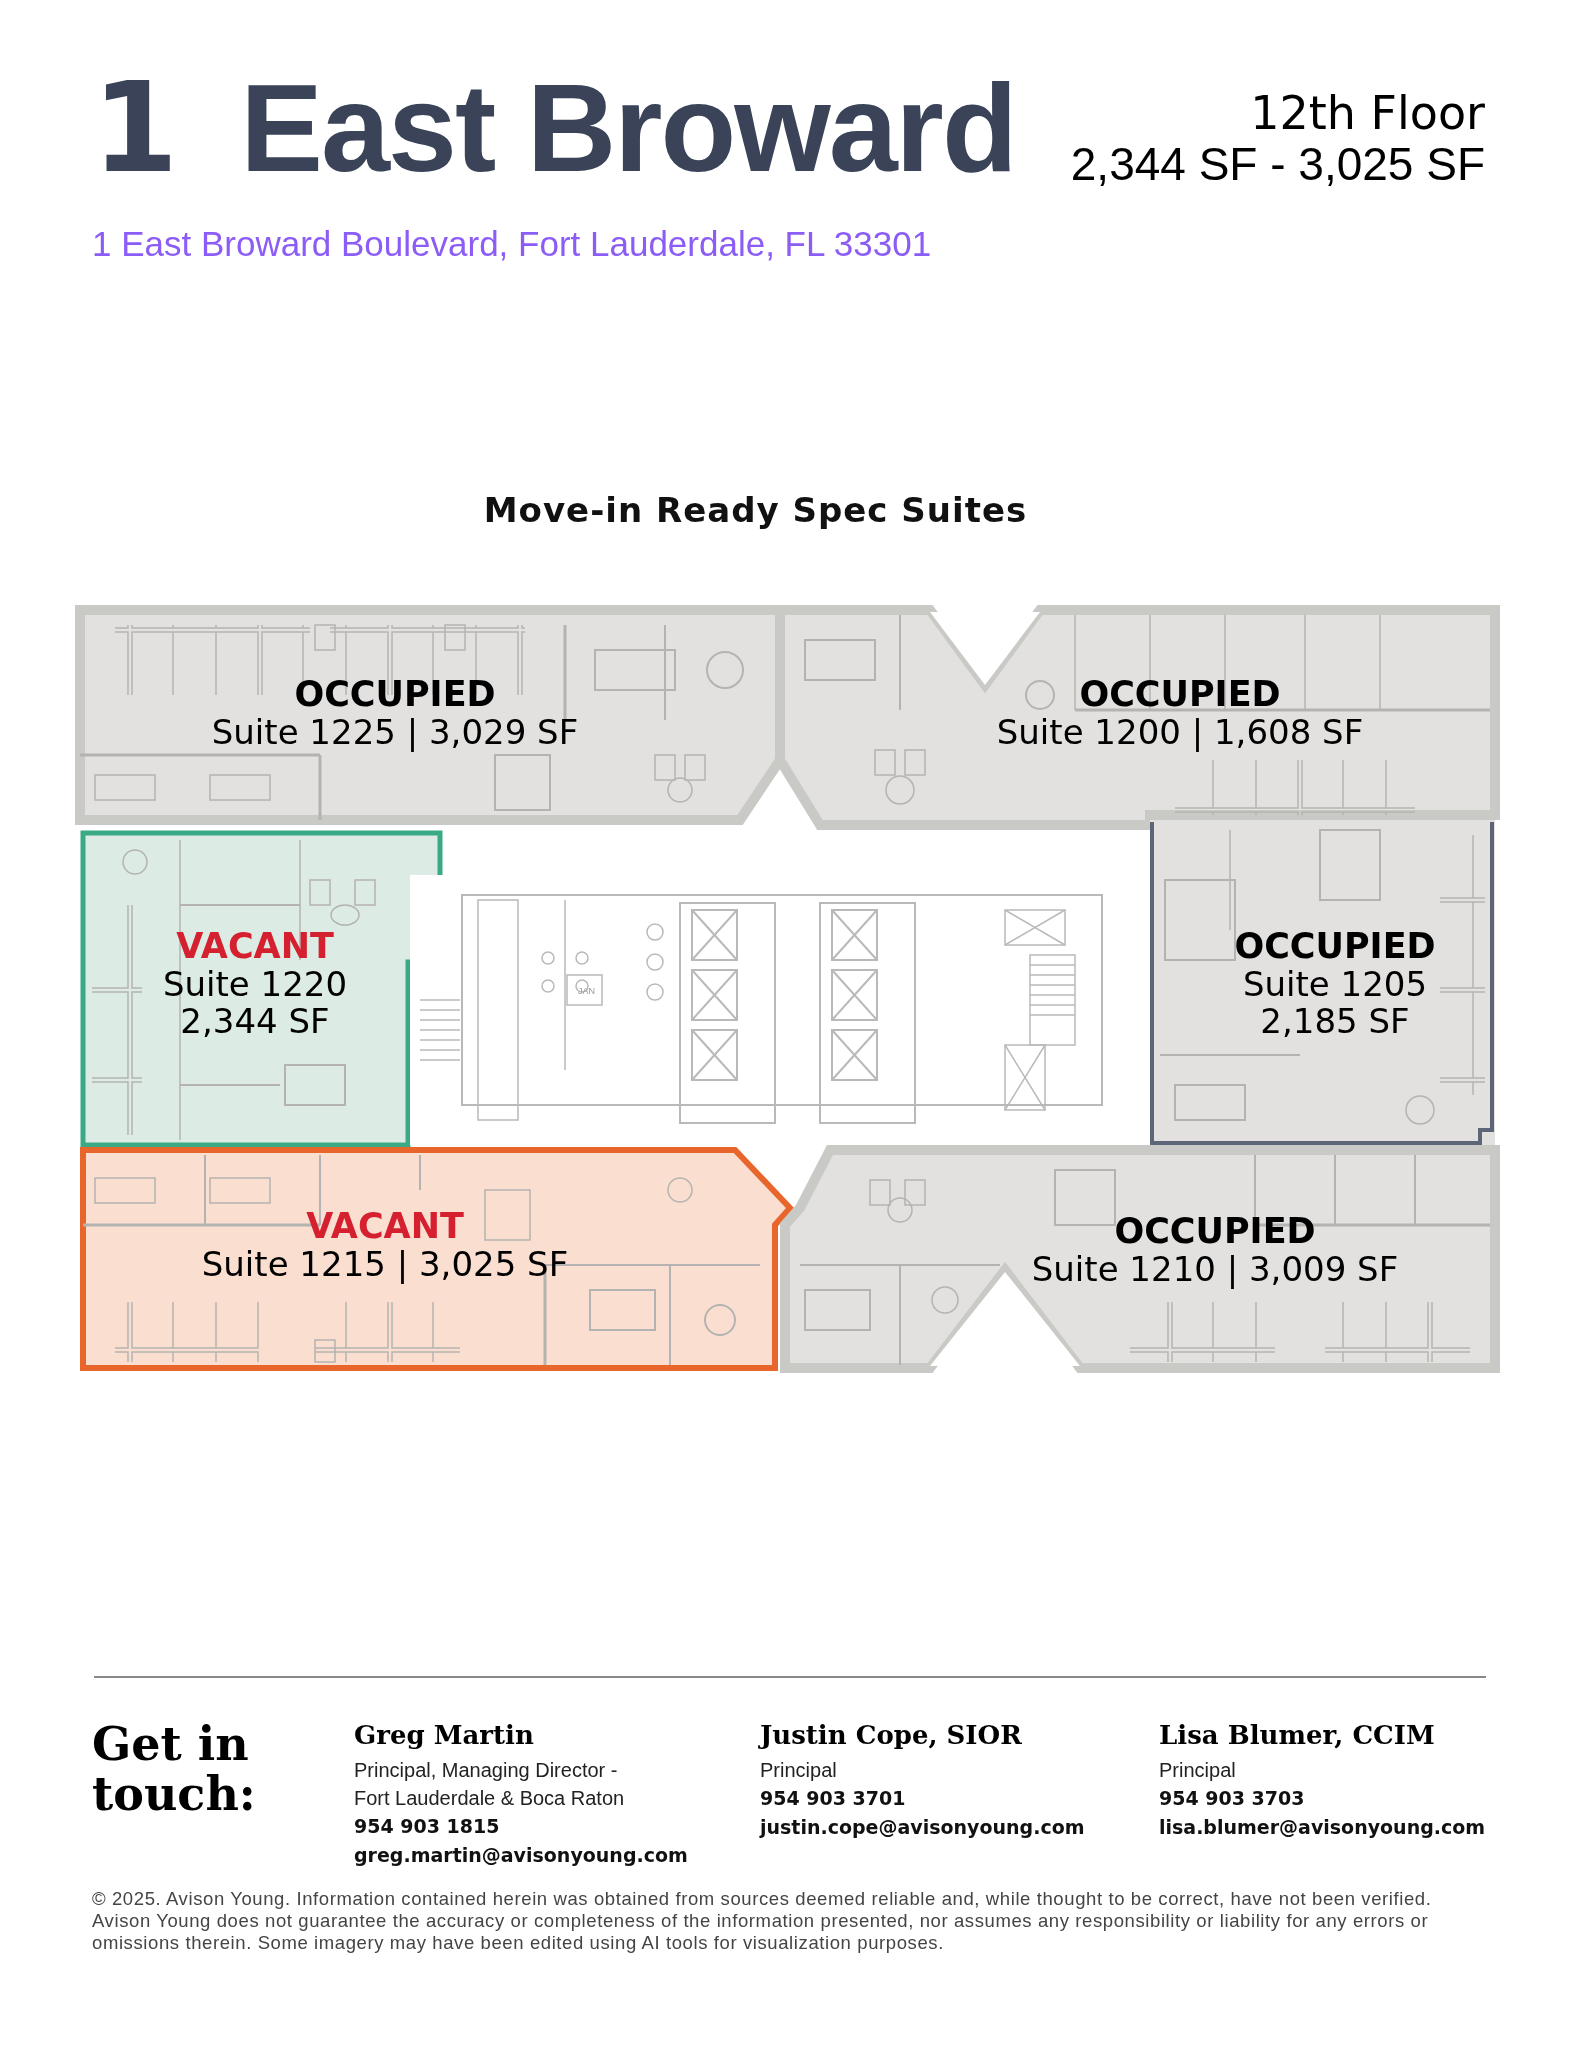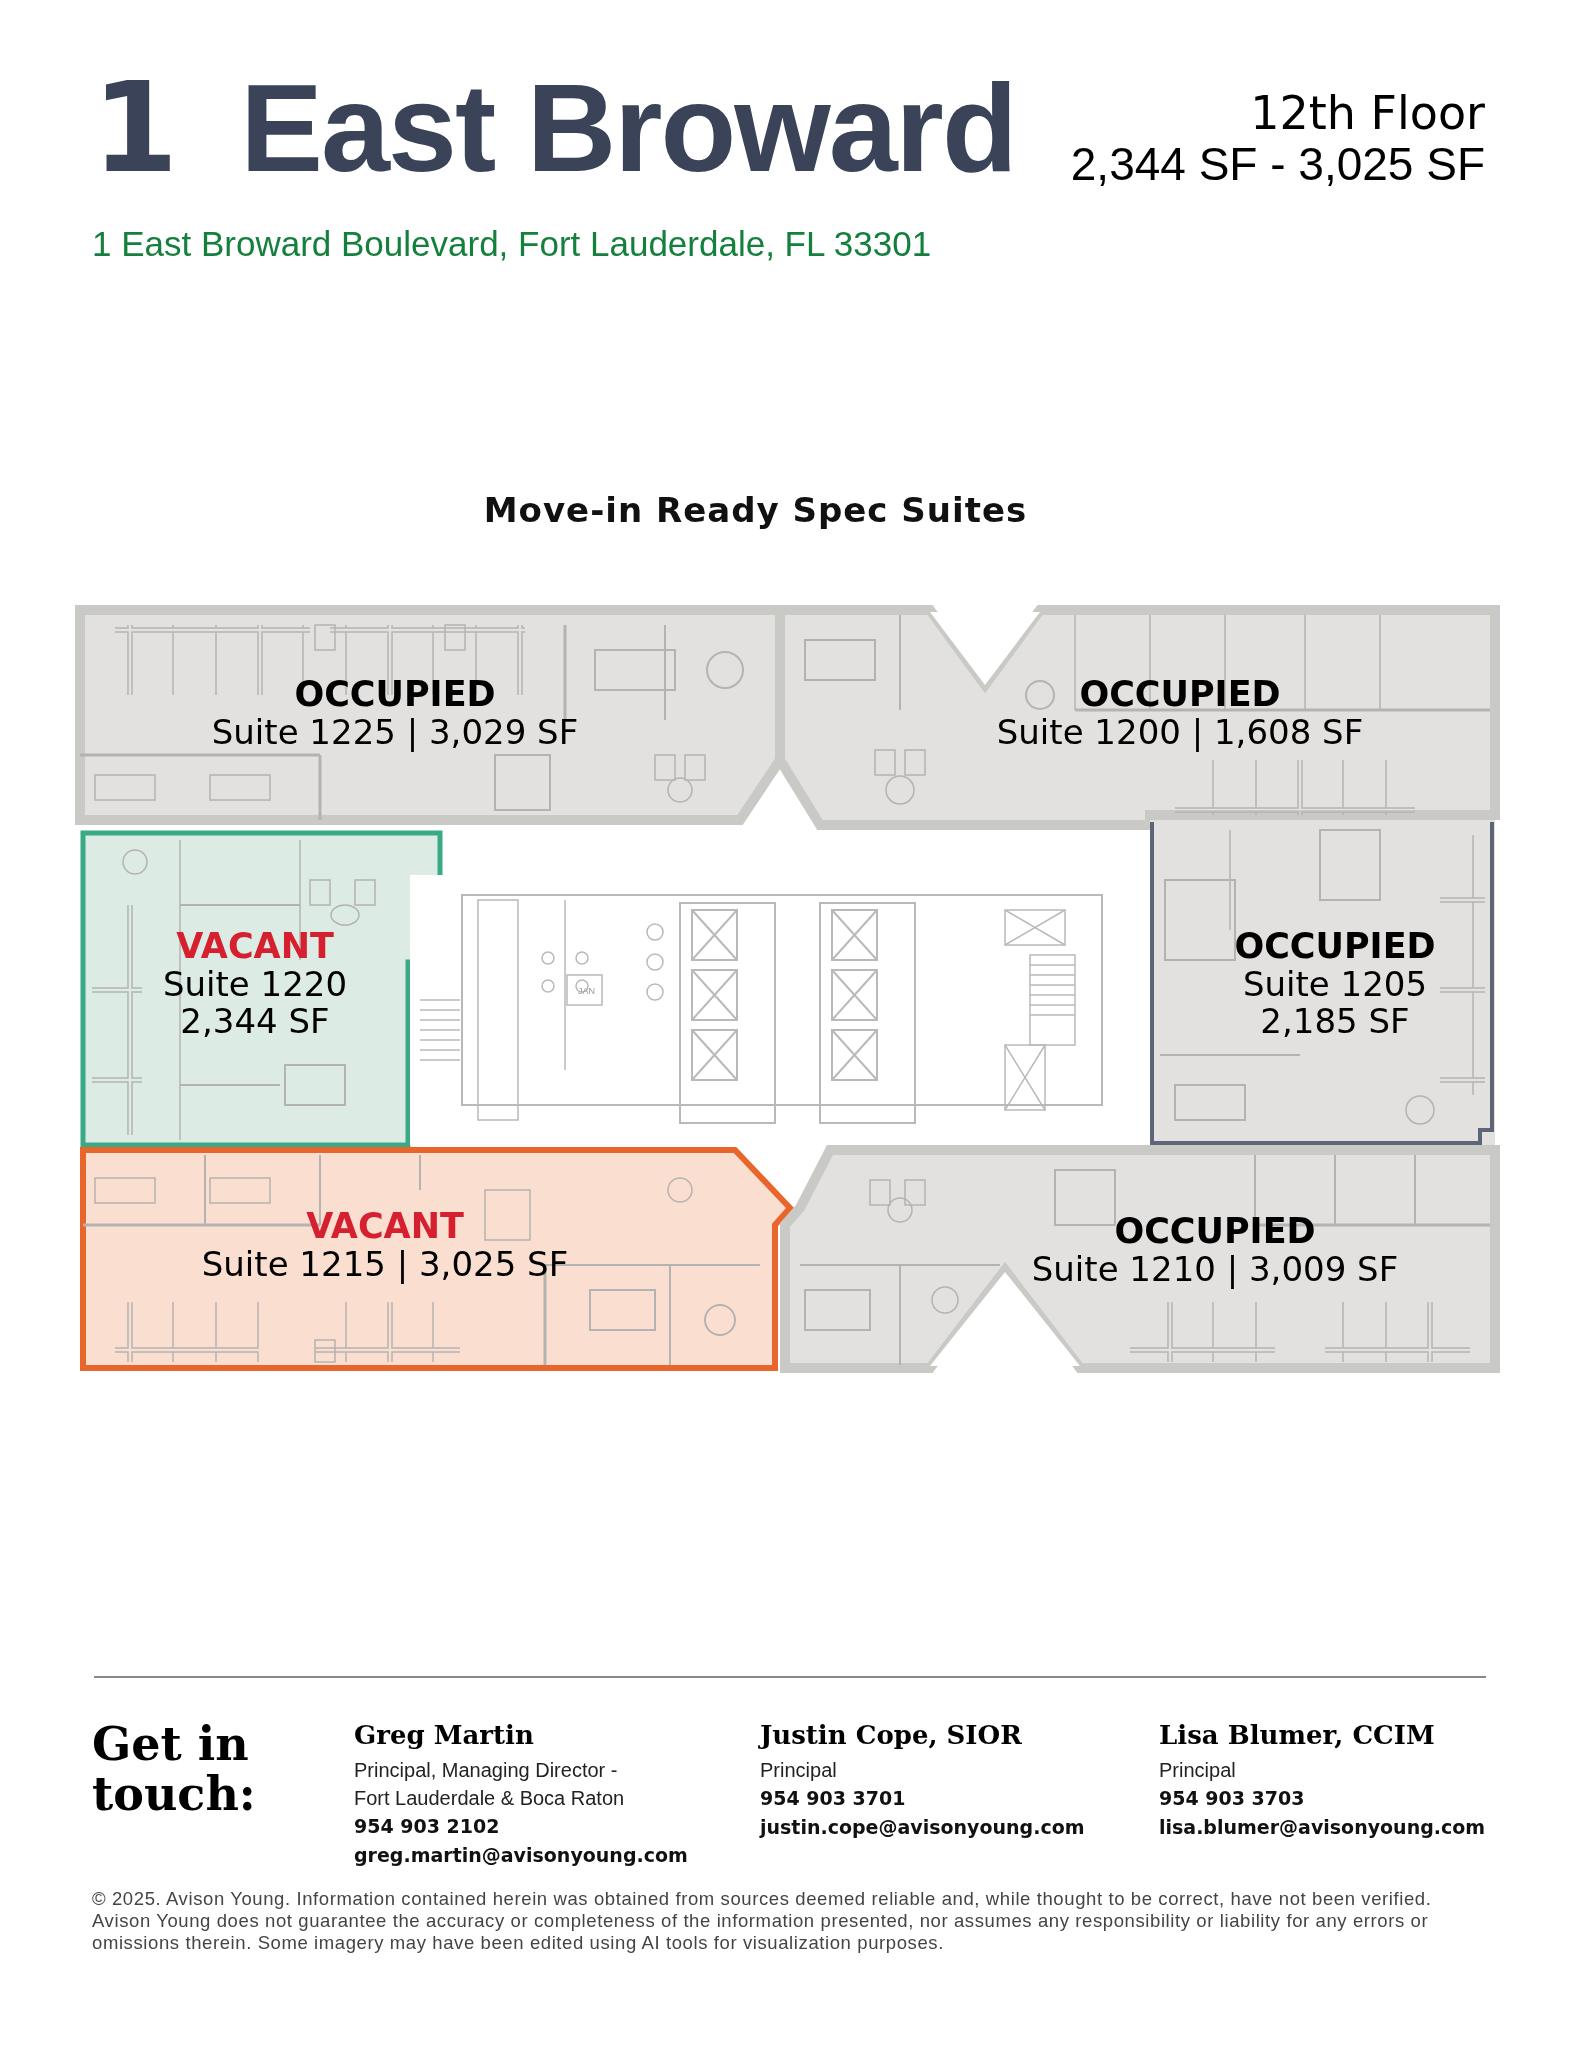--- a/index.html
+++ b/index.html
@@ -1,20 +1,20 @@
 <!DOCTYPE html>
 <html><head>
 <meta charset="utf-8">
 <style>
   html,body{margin:0;padding:0;background:#ffffff;}
   body{width:1583px;height:2048px;position:relative;overflow:hidden;font-family:"DejaVu Sans","Liberation Sans",sans-serif;color:#000;}
   .title{position:absolute;left:92px;top:66px;font-size:124px;line-height:1;color:#3a4358;white-space:nowrap;letter-spacing:-2px;font-family:"DejaVu Sans","Liberation Sans",sans-serif;font-weight:300;}
   .title .num{font-weight:bold;margin-right:28px;}
   .title .name{font-weight:bold;font-family:"Liberation Sans",sans-serif;margin-left:36px;}
-  .address{position:absolute;left:92px;top:224px;font-size:35px;color:#15803d;font-family:"Liberation Sans",sans-serif;white-space:nowrap;}
+  .address{position:absolute;left:92px;top:224px;font-size:35px;color:#8b5cf6;font-family:"Liberation Sans",sans-serif;white-space:nowrap;}
   .floor-block{position:absolute;right:98px;top:88px;text-align:right;}
   .floor-name{font-size:46px;font-weight:normal;line-height:1.1;font-family:"DejaVu Sans",sans-serif;}
   .floor-range{font-size:46px;line-height:1.1;font-family:"Liberation Sans",sans-serif;}
   .plan-heading{position:absolute;left:0;width:1511px;top:490px;text-align:center;font-size:34px;font-weight:bold;letter-spacing:1px;font-family:"DejaVu Sans",sans-serif;color:#111;}
   .plan{position:absolute;left:0;top:0;width:1583px;height:2048px;pointer-events:none;}
   .plan .hit{pointer-events:auto;}
   .suite-label{position:absolute;text-align:center;white-space:nowrap;font-family:"DejaVu Sans",sans-serif;line-height:1.08;}
   .suite-label .status{font-weight:bold;font-size:35px;display:block;}
   .suite-label .line{font-size:34px;display:block;}
   .status.occ{color:#000;}
@@ -250,21 +250,21 @@
 <div class="rule"></div>
 <div class="git">
   <div>Get in</div>
   <div>touch:</div>
 </div>
 
 <div class="contact" style="left:354px;">
   <div class="cname">Greg Martin</div>
   <div class="ctitle">Principal, Managing Director -</div>
   <div class="ctitle">Fort Lauderdale &amp; Boca Raton</div>
-  <div class="cphone">954 903 2102</div>
+  <div class="cphone">954 903 1815</div>
   <div class="cemail">greg.martin@avisonyoung.com</div>
 </div>
 <div class="contact" style="left:760px;">
   <div class="cname">Justin Cope, SIOR</div>
   <div class="ctitle">Principal</div>
   <div class="cphone">954 903 3701</div>
   <div class="cemail">justin.cope@avisonyoung.com</div>
 </div>
 <div class="contact" style="left:1159px;">
   <div class="cname">Lisa Blumer, CCIM</div>

